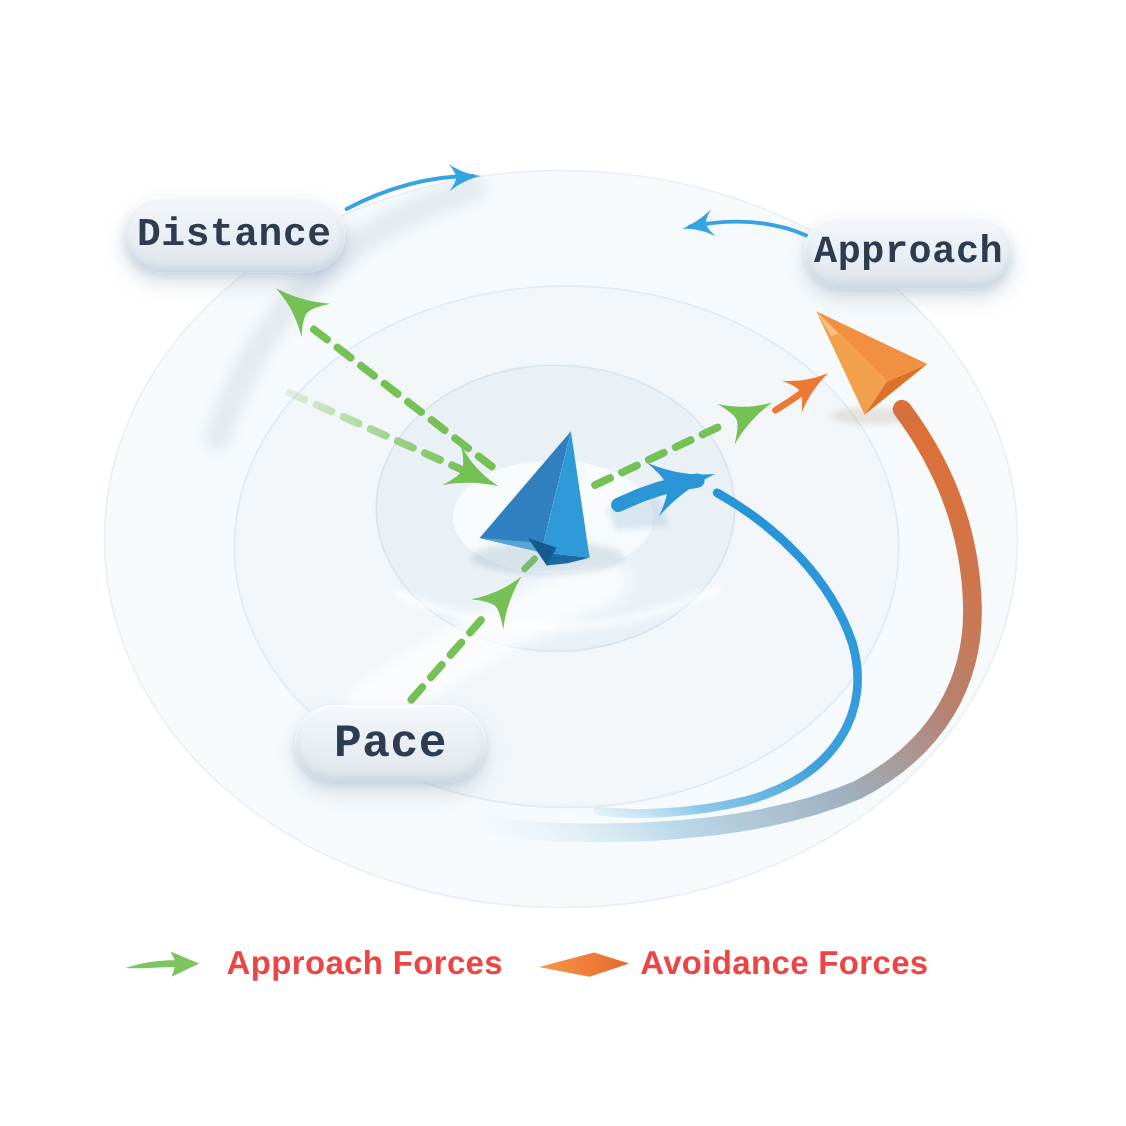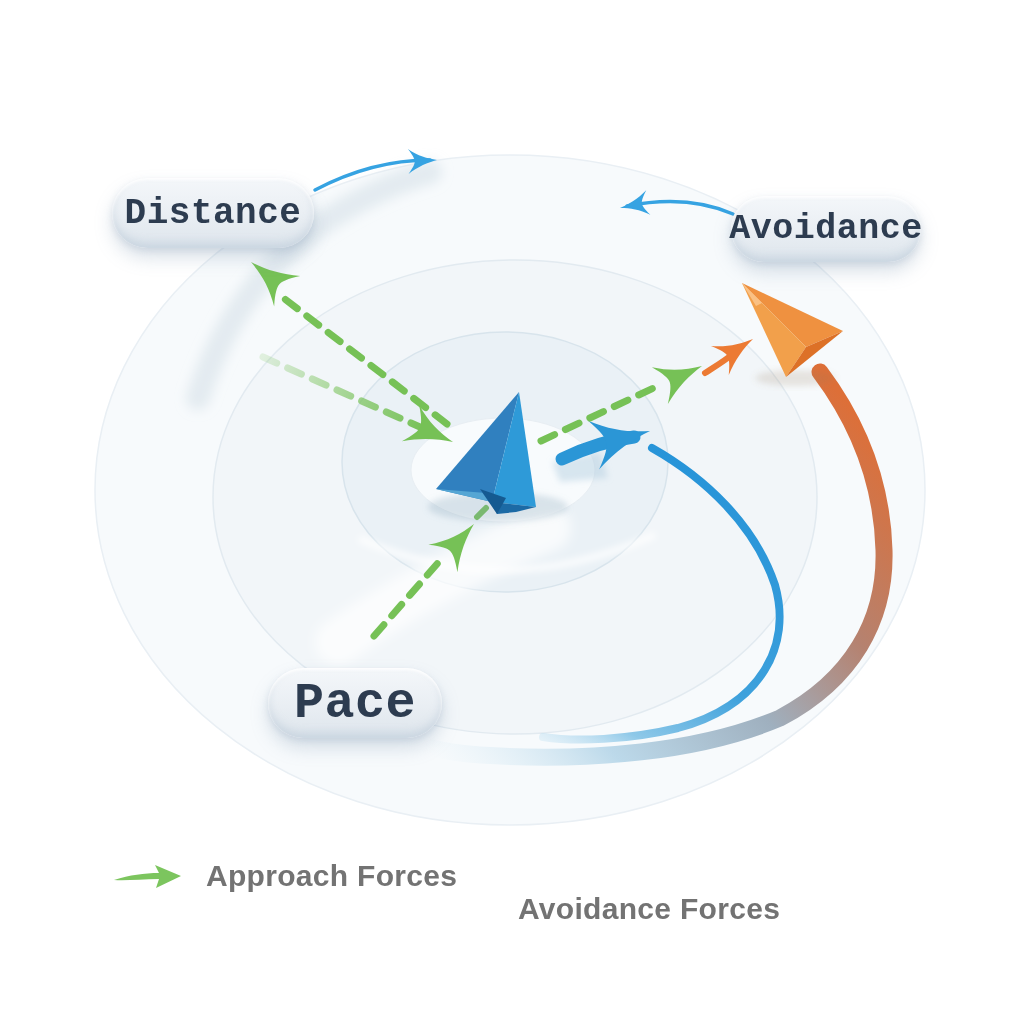--- a/index.html
+++ b/index.html
@@ -11,27 +11,27 @@
   .pill{
     position:absolute;display:flex;align-items:center;justify-content:center;
     border-radius:36px;
     background:linear-gradient(180deg,#f4f7fa 0%,#e9eef3 55%,#dde5ec 100%);
     box-shadow:0 10px 18px rgba(125,150,175,.28),0 3px 6px rgba(125,150,175,.18),
                inset 0 2px 3px rgba(255,255,255,.95), inset 0 -5px 9px rgba(172,190,207,.40);
     color:#2d3c50;font-weight:bold;letter-spacing:.5px;font-family:Liberation Mono, monospace;
   }
   .pill-distance{left:112px;top:178px;width:202px;height:70px;font-size:36px;}
   .pill-position{left:731px;top:196px;width:190px;height:66px;font-size:35px;}
-  .pill-pace{left:268px;top:668px;width:174px;height:70px;font-size:50px;}
+  .pill-pace{left:268px;top:641px;width:174px;height:70px;font-size:42px;}
   .legend-item{
     position:absolute;top:856px;height:40px;display:flex;align-items:center;
-    color:#737373;font-weight:bold;font-size:30px;letter-spacing:.3px;
+    color:#ef4444;font-weight:bold;font-size:30px;letter-spacing:.3px;
   }
   .legend-approach{left:112px;gap:24px;}
-  .legend-avoidance{left:518px;gap:36px;flex-direction:column;}
+  .legend-avoidance{left:488px;gap:8px;}
   .legend-item svg{display:block;}
 </style>
 </head>
 <body>
 
 <div class="stage">
 
   <svg class="diagram" width="1024" height="1024" viewBox="0 0 1024 1024">
     <defs>
       <filter id="b6" x="-30%" y="-30%" width="160%" height="160%">
@@ -139,21 +139,21 @@
         <path d="M733 214 Q 687 194 627 206" fill="none" stroke="#36a3e2" stroke-width="3.5" stroke-linecap="round"></path>
         <use href="#ah" fill="#36a3e2" transform="translate(620,208) rotate(169) scale(0.62)"></use>
       </g>
     </g>
   </svg>
 
   <div class="pill pill-distance">
     <span>Distance</span>
   </div>
   <div class="pill pill-position">
-    <span>Avoidance</span>
+    <span>Approach</span>
   </div>
   <div class="pill pill-pace">
     <span>Pace</span>
   </div>
 
   <div class="legend-item legend-approach">
     <svg width="70" height="30" viewBox="0 0 70 30">
       <path d="M2 19 C18 14 32 12 47 12 L43 4 L69 15 L44 27 L47 18 C30 18 14 20 2 19 Z" fill="#7cc55e"></path>
     </svg>
     <span>Approach Forces</span>

